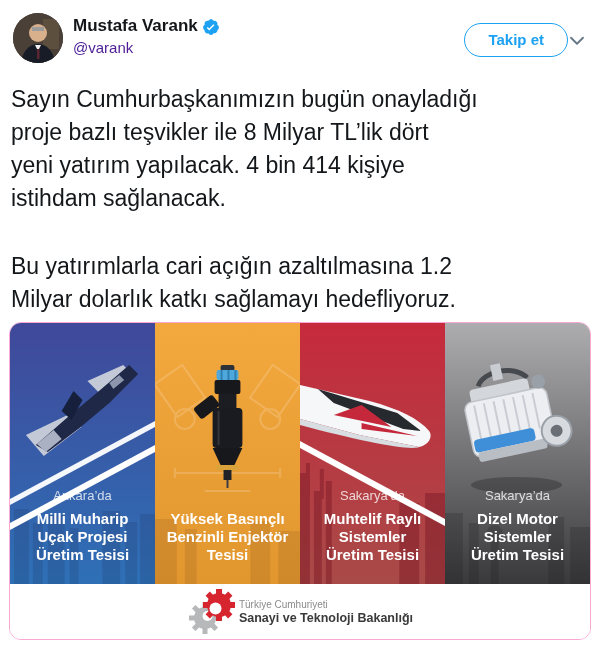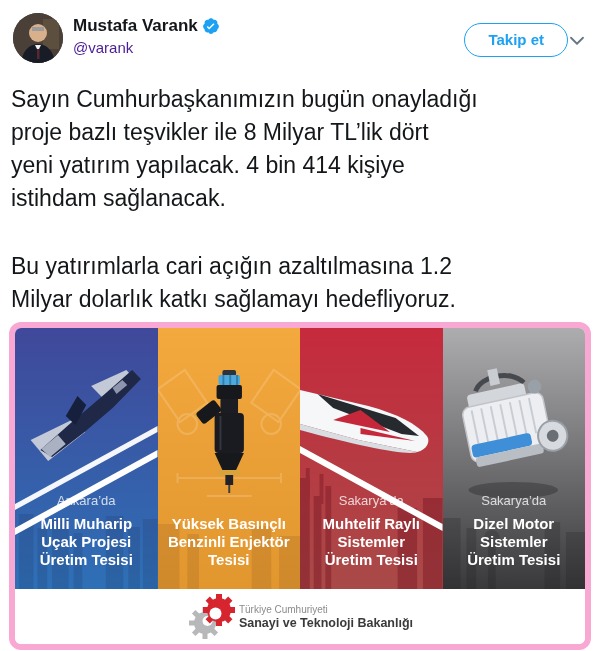--- a/index.html
+++ b/index.html
@@ -6,38 +6,38 @@
   html,body { width:600px; height:651px; background:#ffffff; overflow:hidden;
     font-family:"Liberation Sans", sans-serif; }
 
   
   .tweet { position:relative; width:600px; height:651px; background:#fff; }
   .tw-header { display:flex; align-items:flex-start; padding:13px 14px 0 13px; }
   .avatar { width:50px; height:50px; border-radius:50%; overflow:hidden; flex:0 0 50px;
     background:#3a3330; cursor:pointer; }
   .avatar svg { display:block; }
   .names { flex:1 1 auto; margin-left:10px; padding-top:3px; min-width:0; }
-  .name-row { display:flex; align-items:center; gap:4px; }
+  .name-row { display:flex; align-items:flex-end; gap:4px; }
   .display-name { font-size:17px; font-weight:bold; color:#14171a; cursor:pointer; }
   .verified { width:18px; height:18px; display:inline-block; }
   .handle { font-size:15px; color:#4c1d95; margin-top:3px; cursor:pointer; }
   .header-right { display:flex; align-items:center; padding-top:10px; }
   .follow-btn { background:#fff; border:1px solid #1da1f2; color:#1da1f2;
     font-family:"Liberation Sans", sans-serif;
     font-size:15px; font-weight:bold; border-radius:999px; padding:0 23px; height:34px;
     line-height:32px; cursor:pointer; }
   .chevron { width:18px; height:18px; color:#657786; cursor:pointer; }
 
   
   .tweet-text { margin:20px 10px 0 11px; color:#14171a; font-size:23px; line-height:33px; }
   .tweet-text p { white-space:pre-line; }
   .tweet-text p + p { margin-top:35px; }
 
   
-  .media-card { margin:6px 9px 0 9px; border:6px solid #f9a8d4; border-radius:12px;
+  .media-card { margin:6px 9px 0 9px; border:1px solid #f9a8d4; border-radius:12px;
     overflow:hidden; cursor:pointer; background:#fff; }
   .panels { display:grid; grid-template-columns:repeat(4,1fr); height:261px; }
   .panel { position:relative; overflow:hidden; }
   .panel svg.art { position:absolute; inset:0; width:100%; height:100%; }
   .caption { position:absolute; left:0; right:0; bottom:0; padding:0 6px 20px 6px;
     text-align:center; color:#fff; z-index:2; }
   .loc { display:block; font-size:13px; color:rgba(255,255,255,.78); margin-bottom:7px; }
   .pname { font-size:15px; font-weight:bold; line-height:18px; white-space:pre-line; }
 
   

